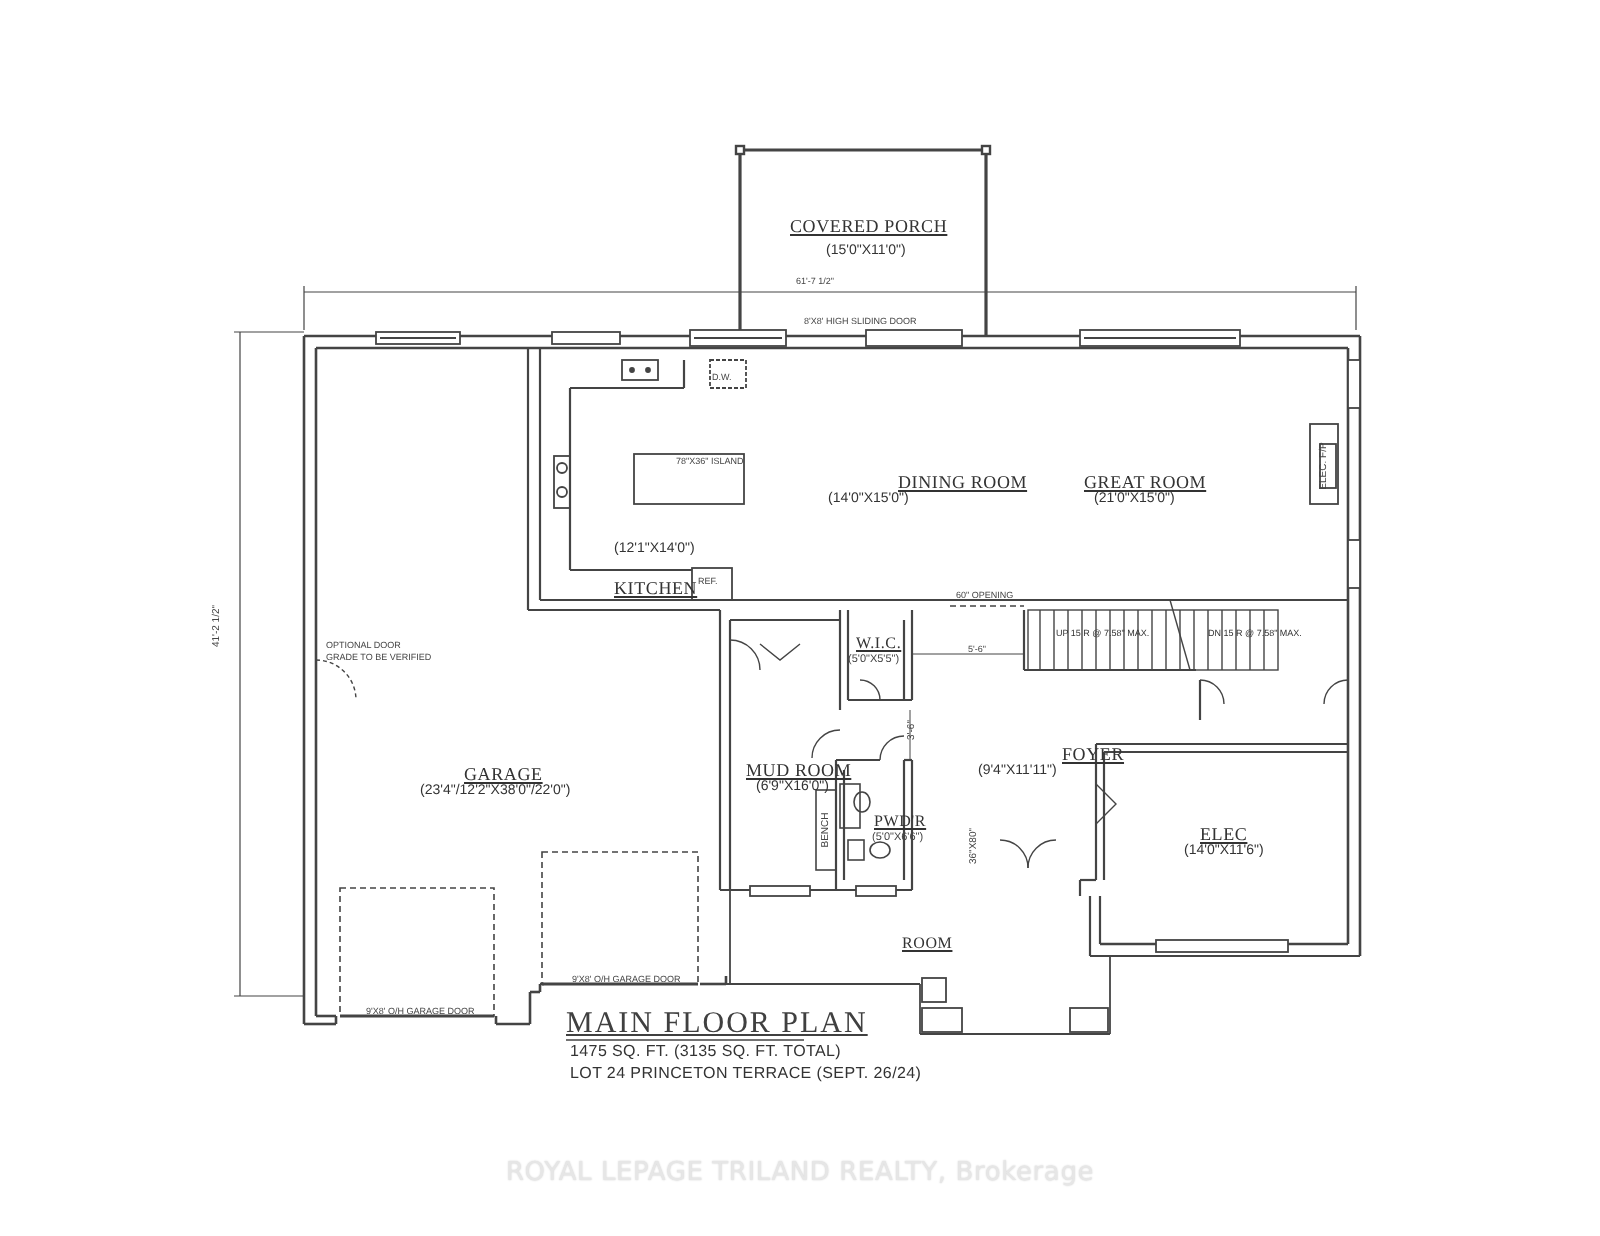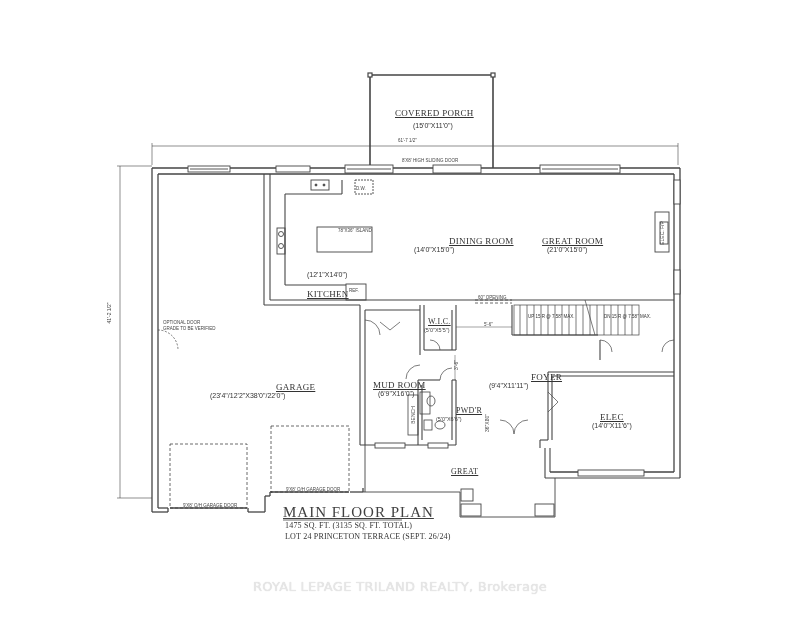--- a/index.html
+++ b/index.html
@@ -3,21 +3,21 @@
 <meta charset="utf-8">
 <style>
   html, body { margin:0; padding:0; background:#ffffff; }
   body { width:800px; height:618px; position:relative; overflow:hidden; font-family:"Liberation Serif", serif; color:#333; }
   #plan { position:absolute; left:0; top:0; width:800px; height:618px; }
   .lbl { position:absolute; text-align:center; white-space:nowrap; color:#333; }
   .room-name { font-size:9px; text-decoration:underline; letter-spacing:0.3px; font-family:"Liberation Serif", serif; }
   .room-dim { font-size:7px; font-family:"Liberation Sans", sans-serif; }
   .tiny { font-size:4.5px; font-family:"Liberation Sans", sans-serif; color:#444; }
   .title-main { position:absolute; left:283px; top:504px; font-size:15px; letter-spacing:1px; text-decoration:underline; font-family:"Liberation Serif", serif; color:#404040; }
-  .title-sub { position:absolute; left:285px; font-size:8px; font-family:Liberation Serif, serif; color:#333; letter-spacing:0.2px; }
+  .title-sub { position:absolute; left:285px; font-size:8px; font-family:Liberation Sans, sans-serif; color:#333; letter-spacing:0.2px; }
   .watermark { position:absolute; left:0; width:800px; top:579px; text-align:center; font-size:13px; font-family:"DejaVu Sans", sans-serif; color:#e6e6e6; text-shadow:0 0 1px #d0d0d0; letter-spacing:0.3px; }
   .vert { position:absolute; transform:rotate(-90deg); transform-origin:center; font-size:5px; font-family:"Liberation Sans", sans-serif; color:#444; white-space:nowrap; }
 </style>
 </head>
 <body>
 
 <svg id="plan" viewBox="0 0 800 618" xmlns="http://www.w3.org/2000/svg">
   <g fill="none" stroke="#444" stroke-width="1.2">
 
     <g>
@@ -242,41 +242,41 @@
 
 <div class="lbl tiny" style="left:478px; top:295px;">60" OPENING</div>
 <div class="lbl tiny" style="left:484px; top:322px;">5'-6"</div>
 <div class="vert" style="left:451px; top:362px;">3'-6"</div>
 
 <div class="lbl tiny" style="left:528px; top:314px; color:#333;">UP 15 R @ 7.58" MAX.</div>
 <div class="lbl tiny" style="left:604px; top:314px; color:#333;">DN 15 R @ 7.58" MAX.</div>
 
 <div class="lbl tiny" style="left:163px; top:320px; text-align:left;">OPTIONAL DOOR</div>
 <div class="lbl tiny" style="left:163px; top:326px; text-align:left;">GRADE TO BE VERIFIED</div>
-<div class="lbl room-name" style="left:232px; top:382px;margin-left:44px;">GARAGE</div>
+<div class="lbl room-name" style="left:232px; top:382px;">GARAGE</div>
 <div class="lbl room-dim" style="left:210px; top:392px;">(23'4"/12'2"X38'0"/22'0")</div>
 <div class="lbl tiny" style="left:183px; top:503px;">9'X8' O/H GARAGE DOOR</div>
 <div class="lbl tiny" style="left:286px; top:487px;">9'X8' O/H GARAGE DOOR</div>
 
 <div class="lbl room-name" style="left:373px; top:380px;">MUD ROOM</div>
 <div class="lbl room-dim" style="left:378px; top:390px;">(6'9"X16'0")</div>
 <div class="vert" style="left:404px; top:412px;">BENCH</div>
 
 <div class="lbl room-name" style="left:428px; top:317px; font-size:8px;">W.I.C.</div>
 <div class="lbl tiny" style="left:424px; top:327px; font-size:5.5px;">(5'0"X5'5")</div>
 
-<div class="lbl room-name" style="left:456px; top:406px; font-size:8px;">PWD'R</div>
+<div class="lbl room-name" style="left:437px; top:406px; font-size:8px;">PWD'R</div>
 <div class="lbl tiny" style="left:436px; top:416px; font-size:5.5px;">(5'0"X6'6")</div>
 
 <div class="lbl room-name" style="left:494px; top:372px;margin-left:37px;">FOYER</div>
 <div class="lbl room-dim" style="left:489px; top:382px;">(9'4"X11'11")</div>
 <div class="vert" style="left:478px; top:420px;">36"X80"</div>
 
 <div class="lbl room-name" style="left:600px; top:412px;">ELEC</div>
 <div class="lbl room-dim" style="left:592px; top:422px;">(14'0"X11'6")</div>
 
-<div class="lbl room-name" style="left:451px; top:467px; font-size:8px;">GREAT</div>
+<div class="lbl room-name" style="left:451px; top:467px; font-size:8px;">ROOM</div>
 
 <div class="title-main">MAIN FLOOR PLAN</div>
 <div class="title-sub" style="top:521px;">1475 SQ. FT. (3135 SQ. FT. TOTAL)</div>
 <div class="title-sub" style="top:532px;">LOT 24 PRINCETON TERRACE (SEPT. 26/24)</div>
 
 <div class="watermark">ROYAL LEPAGE TRILAND REALTY, Brokerage</div>
 
 </body></html>

